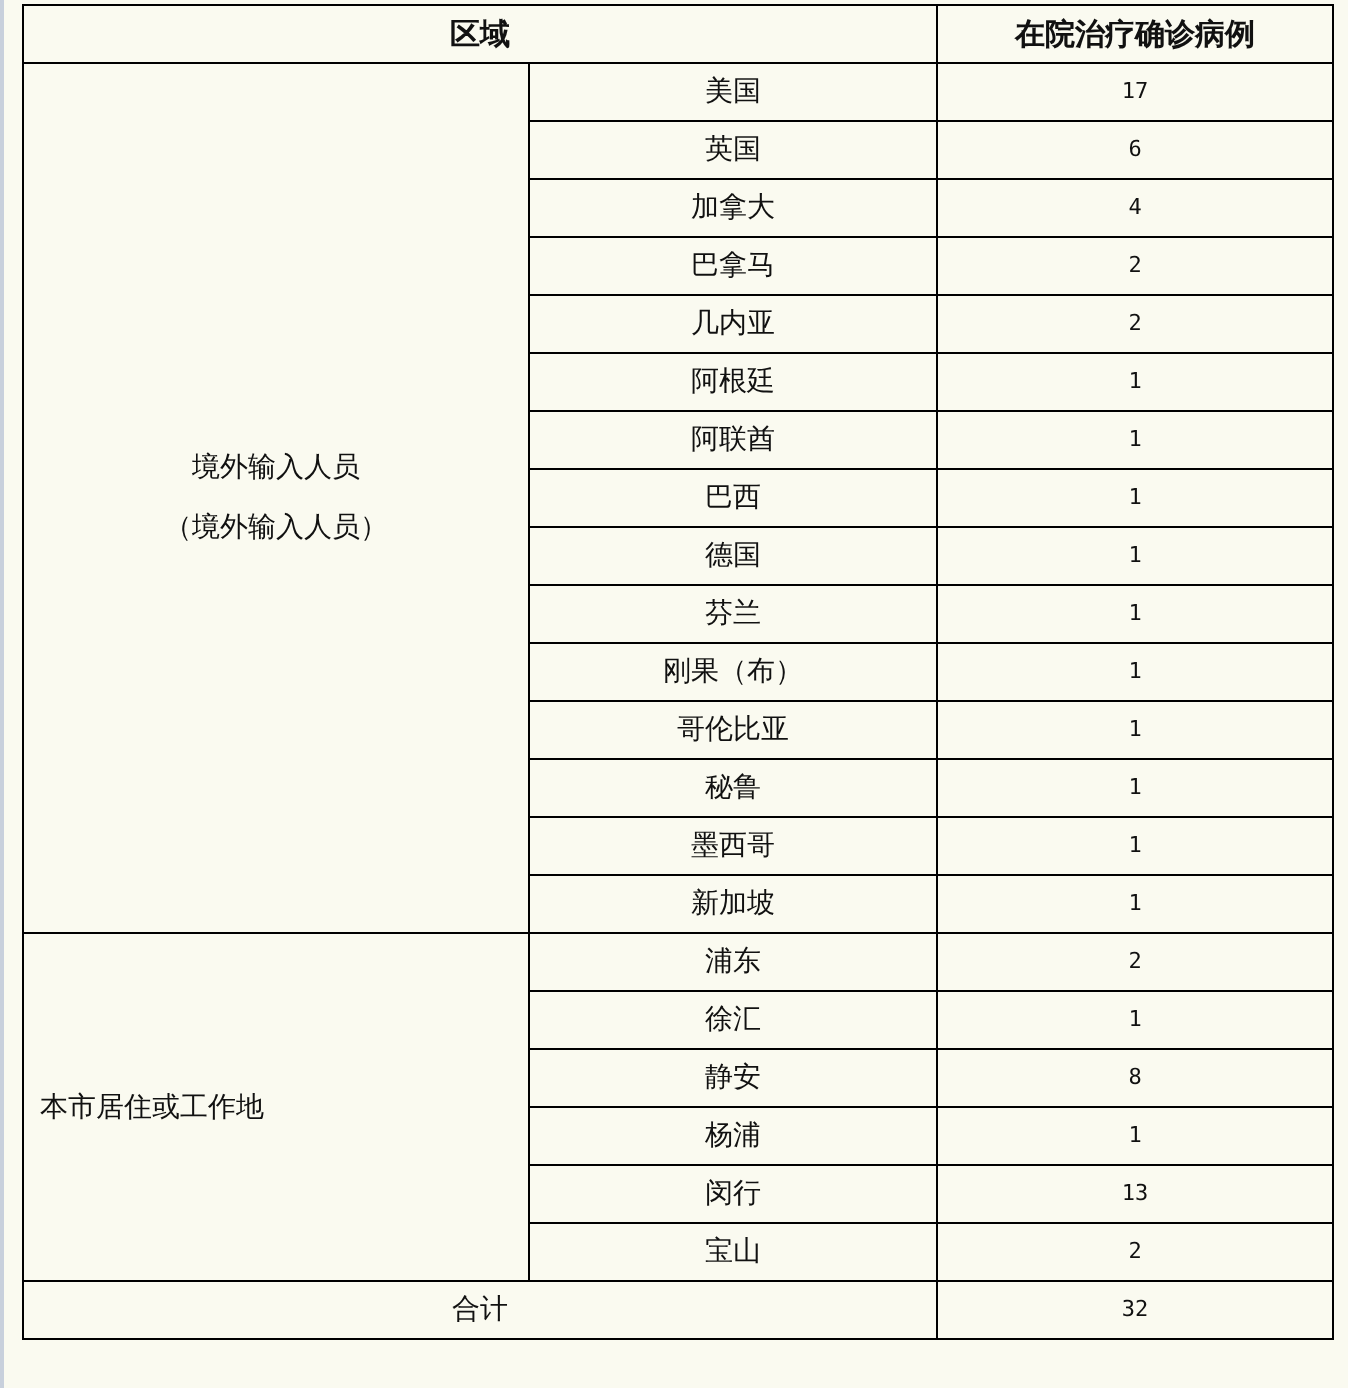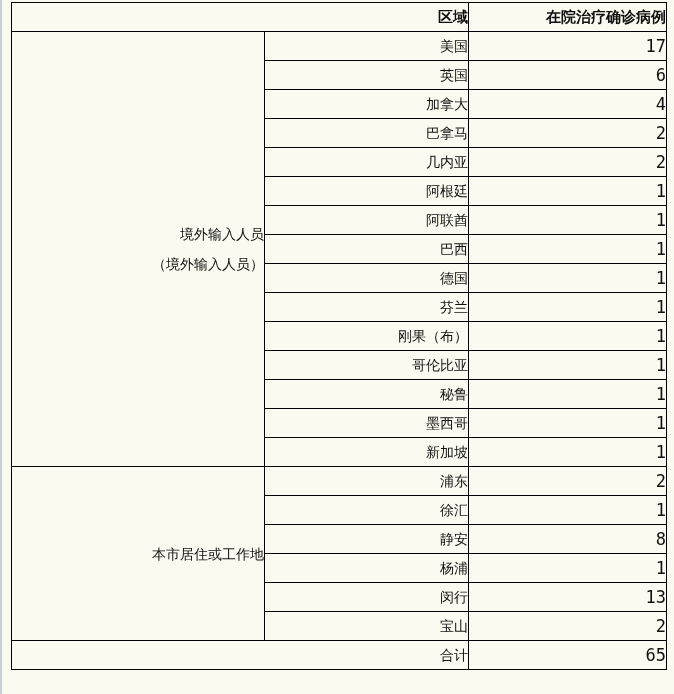--- a/index.html
+++ b/index.html
@@ -18,29 +18,29 @@
       border-collapse: collapse;
       table-layout: fixed;
       width: 655px;
     }
     td, th {
       border: 1.5px solid #000;
       height: 28px;
       padding: 0;
       font-size: 14px;
       color: #111;
-      text-align: right;
+      text-align: center;
       vertical-align: middle;
       line-height: 28px;
     }
     th { font-weight: bold; font-size: 15px; }
-    td.num { font-family: "DejaVu Sans Mono", "Liberation Mono", monospace; font-size: 17px; }
+    td.num { font-family: "DejaVu Sans Mono", "Liberation Mono", monospace; font-size: 11px; }
     td.group1 { line-height: 30px; }
     td.group1 span { display: block; }
-    td.group2 { text-align: right; padding-left: 8px; }
+    td.group2 { text-align: left; padding-left: 8px; }
   </style>
 </head>
 <body>
 
 <div class="left-strip"></div>
 
 <table>
   <colgroup>
     <col style="width:253px">
     <col style="width:204px">
@@ -139,16 +139,16 @@
         <td>闵行</td>
         <td class="num">13</td>
       </tr>
     <tr>
         <td>宝山</td>
         <td class="num">2</td>
       </tr>
 
     <tr>
       <td colspan="2">合计</td>
-      <td class="num">65</td>
+      <td class="num">32</td>
     </tr>
   </tbody>
 </table>
 
 </body></html>

